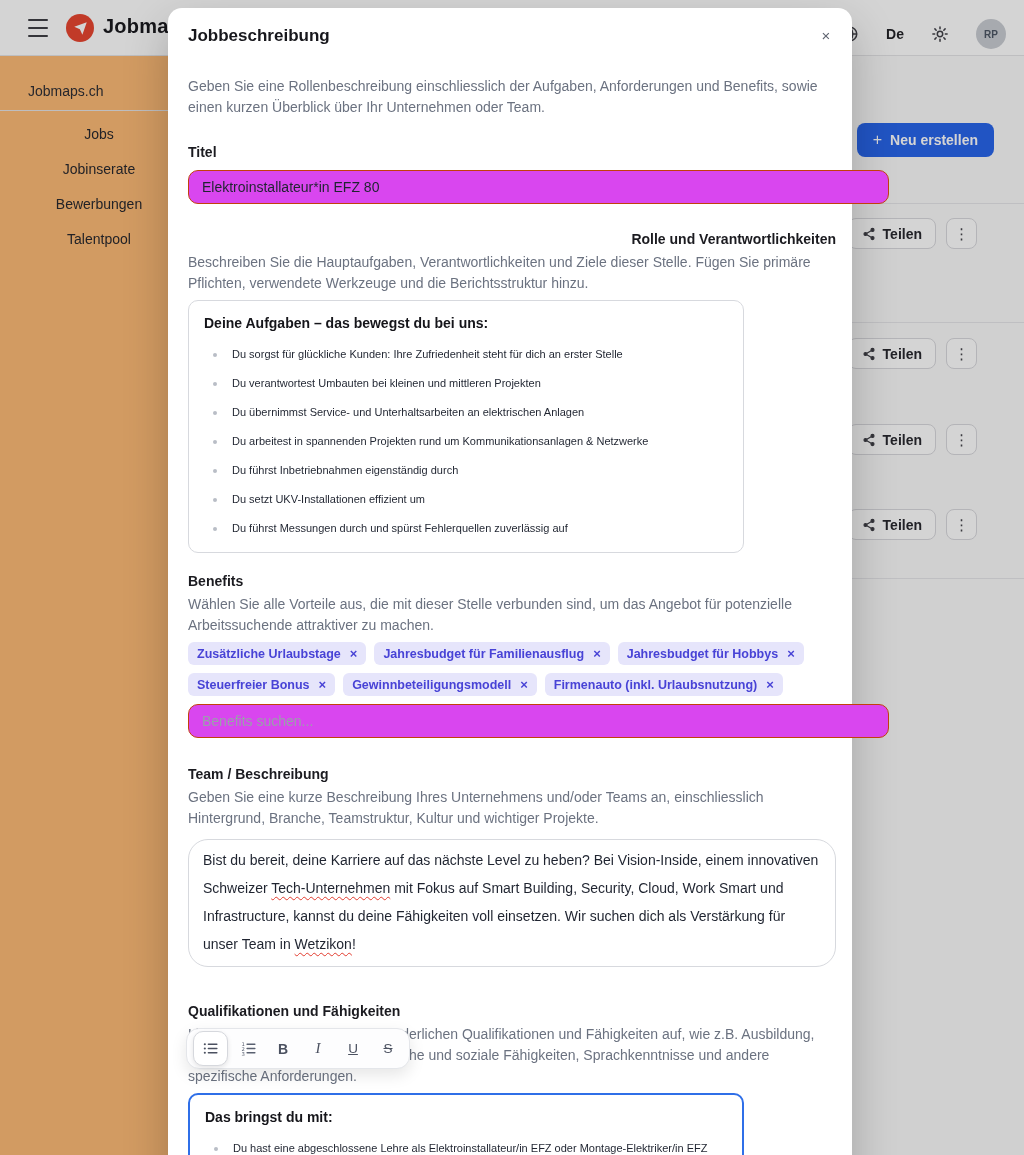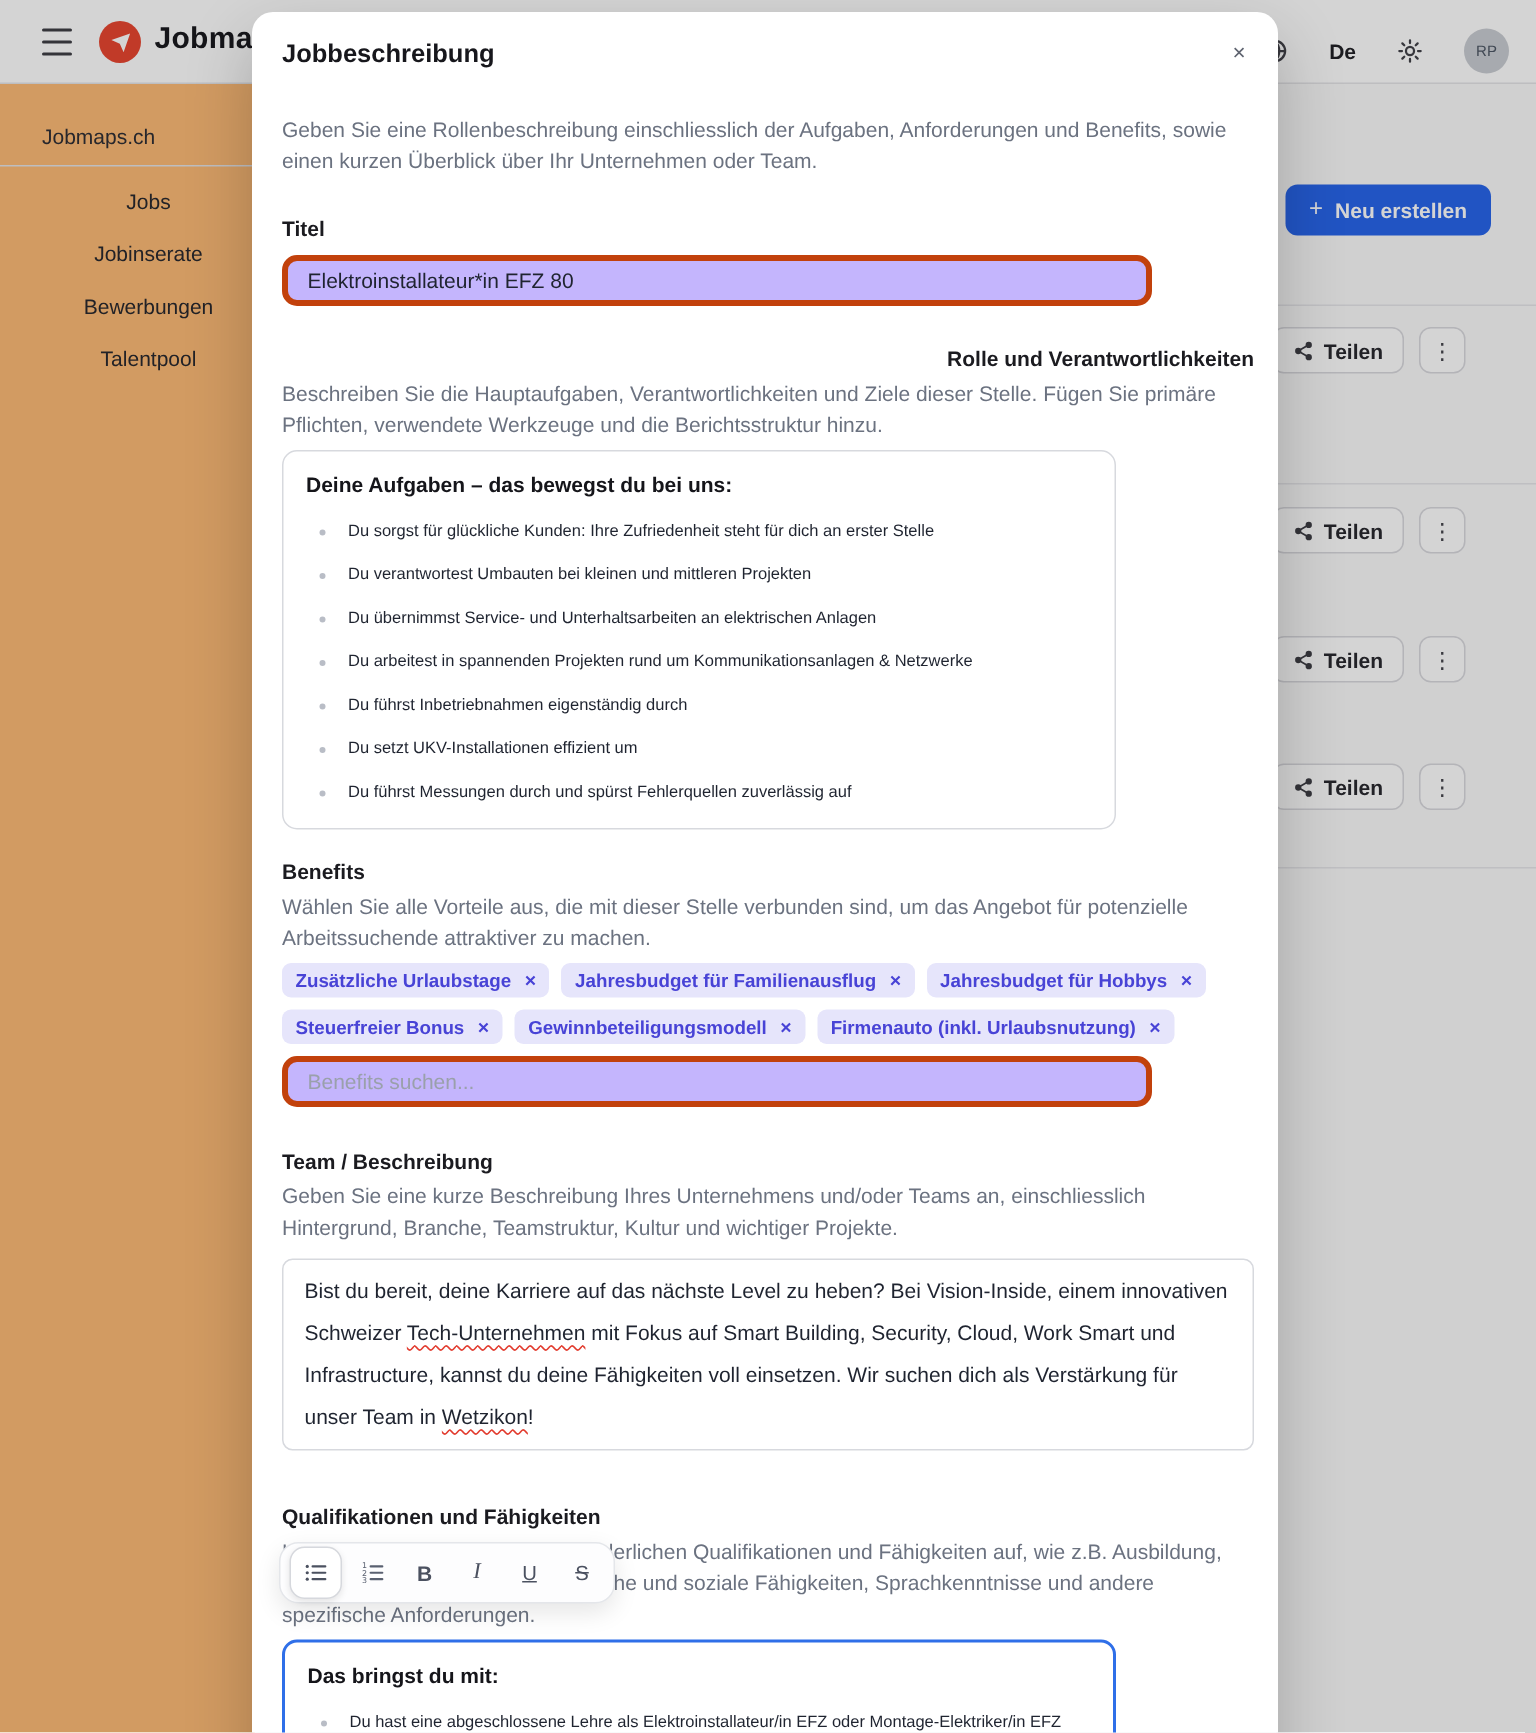--- a/index.html
+++ b/index.html
@@ -12,21 +12,21 @@
     border-bottom:1px solid #e4e4e7; }
   .hamburger { position:absolute; left:28px; top:19px; width:20px; height:18px; display:flex;
     flex-direction:column; justify-content:space-between; cursor:pointer; }
   .hamburger span { display:block; height:2px; background:#3c3c43; border-radius:2px; }
   .logo-circle { position:absolute; left:66px; top:14px; width:28px; height:28px; border-radius:50%;
     background:#e8442e; display:flex; align-items:center; justify-content:center; }
   .brand-text { position:absolute; left:103px; top:15px; font-size:20px; font-weight:700; color:#17171c; letter-spacing:.2px; }
   .topbar-right { position:absolute; right:18px; top:0; height:68px; display:flex; align-items:center; gap:27px; }
   .lang-label { font-size:14px; font-weight:600; color:#1f1f24; }
   .avatar { width:30px; height:30px; border-radius:50%; background:#c9ccd2; display:flex; align-items:center;
-    justify-content:center; font-size:10px; font-weight:400; color:#4b5563; }
+    justify-content:center; font-size:10px; font-weight:700; color:#4b5563; }
   .icon-btn { display:flex; align-items:center; justify-content:center; cursor:pointer; color:#3f3f46; }
 
   .sidebar { position:absolute; left:0; top:56px; width:170px; bottom:0; background:#fdba74;text-align:center; }
   .sidebar-title { position:absolute; left:28px; top:27px; font-size:14px; font-weight:500; color:#2c2c33; }
   .sidebar-divider { position:absolute; left:0; top:54px; width:170px; height:1px; background:#e4e4e7; }
   .nav-list { position:absolute; left:0; top:61px; width:100%; list-style:none; }
   .nav-list li { height:35px; line-height:35px; padding-left:28px; font-size:14px; color:#26262c; cursor:pointer; }
 
   .main-bg { position:absolute; left:170px; top:56px; right:0; bottom:0; background:#fafafa; }
   .btn-primary { position:absolute; right:30px; top:67px; height:34px; padding:0 16px; background:#2563eb;
@@ -43,39 +43,39 @@
   
   .overlay { position:absolute; inset:0; background:rgba(15,15,18,0.18); z-index:5; }
   .modal { position:absolute; left:168px; top:8px; width:684px; height:1200px; background:#ffffff;
     border-radius:14px; box-shadow:0 18px 45px rgba(0,0,0,.22); z-index:10; padding:18px 16px 0 20px; }
   .modal-close { position:absolute; right:13px; top:14px; width:26px; height:26px; display:flex; align-items:center;
     justify-content:center; font-size:15px; color:#5f6470; cursor:pointer; }
   .modal-title { font-size:17px; font-weight:700; color:#17171c; }
   .modal-intro { margin-top:30px; font-size:14px; line-height:21px; color:#6b7280; max-width:652px; }
   .field-label { margin-top:26px; font-size:14px; font-weight:700; color:#1b1b20; }
   .field-desc { margin-top:5px; font-size:14px; line-height:21px; color:#6b7280; max-width:656px; }
-  .text-input { margin-top:10px; width:580px; height:34px; border:4px solid #c2410c; border-radius:10px;
-    padding:0 13px; font-size:14px; color:#1f2430; font-family:inherit; background:#c4b5fd; outline:none; display:block; }
+  .text-input { margin-top:10px; width:701px; height:34px; border:1px solid #c2410c; border-radius:10px;
+    padding:0 13px; font-size:14px; color:#1f2430; font-family:inherit; background:#d946ef; outline:none; display:block; }
   .text-input::placeholder { color:#9aa0ab; }
   .mt27 { margin-top:27px;text-align:right; } .mt20 { margin-top:20px; }
 
   .rt-editor { margin-top:6px; width:556px; border:1px solid #d7d9de; border-radius:10px; padding:12px 15px 12px 15px; }
   .rt-heading { font-size:14px; font-weight:700; color:#15151a; line-height:20px; }
   .rt-list { list-style:none; margin-top:12px; }
   .rt-list li { position:relative; padding-left:28px; font-size:11px; line-height:19px; color:#1f2430; margin-bottom:10px; }
   .rt-list li:last-child { margin-bottom:2px; }
   .rt-list li::before { content:''; position:absolute; left:9px; top:8px; width:4px; height:4px; border-radius:50%;
     background:#b9bdc6; }
 
   .tags-wrap { margin-top:6px; width:656px; display:flex; flex-wrap:wrap; gap:8px; }
   .tag { display:inline-flex; align-items:center; gap:9px; height:23px; padding:0 9px; background:#e6e5fb;
     border-radius:6px; color:#4843d6; font-size:12.5px; font-weight:600; cursor:pointer; white-space:nowrap; }
   .tag .tag-x { font-size:13px; font-weight:600; cursor:pointer; }
 
-  .textarea-box { margin-top:10px; width:648px; height:128px; border:1px solid #d7d9de; border-radius:7px;
+  .textarea-box { margin-top:10px; width:648px; height:128px; border:1px solid #d7d9de; border-radius:20px;
     padding:6px 14px; font-size:14px; line-height:28px; color:#1f2430; overflow:hidden; }
   .squiggle { text-decoration:underline wavy #e23b2e 1px; text-underline-offset:3px; }
 
   .rt-editor.focused { margin-top:6px; border:2px solid #2f6fe8; }
   .rt-editor.focused .rt-list { margin-top:12px; }
   .rt-editor.focused .rt-list li { margin-bottom:9px; }
 
   
   .fmt-toolbar { position:absolute; left:186px; top:1028px; z-index:30; height:41px; background:#fdfdfe;
     border:1px solid #e4e6ea; border-radius:13px; box-shadow:0 6px 16px rgba(0,0,0,.10);

